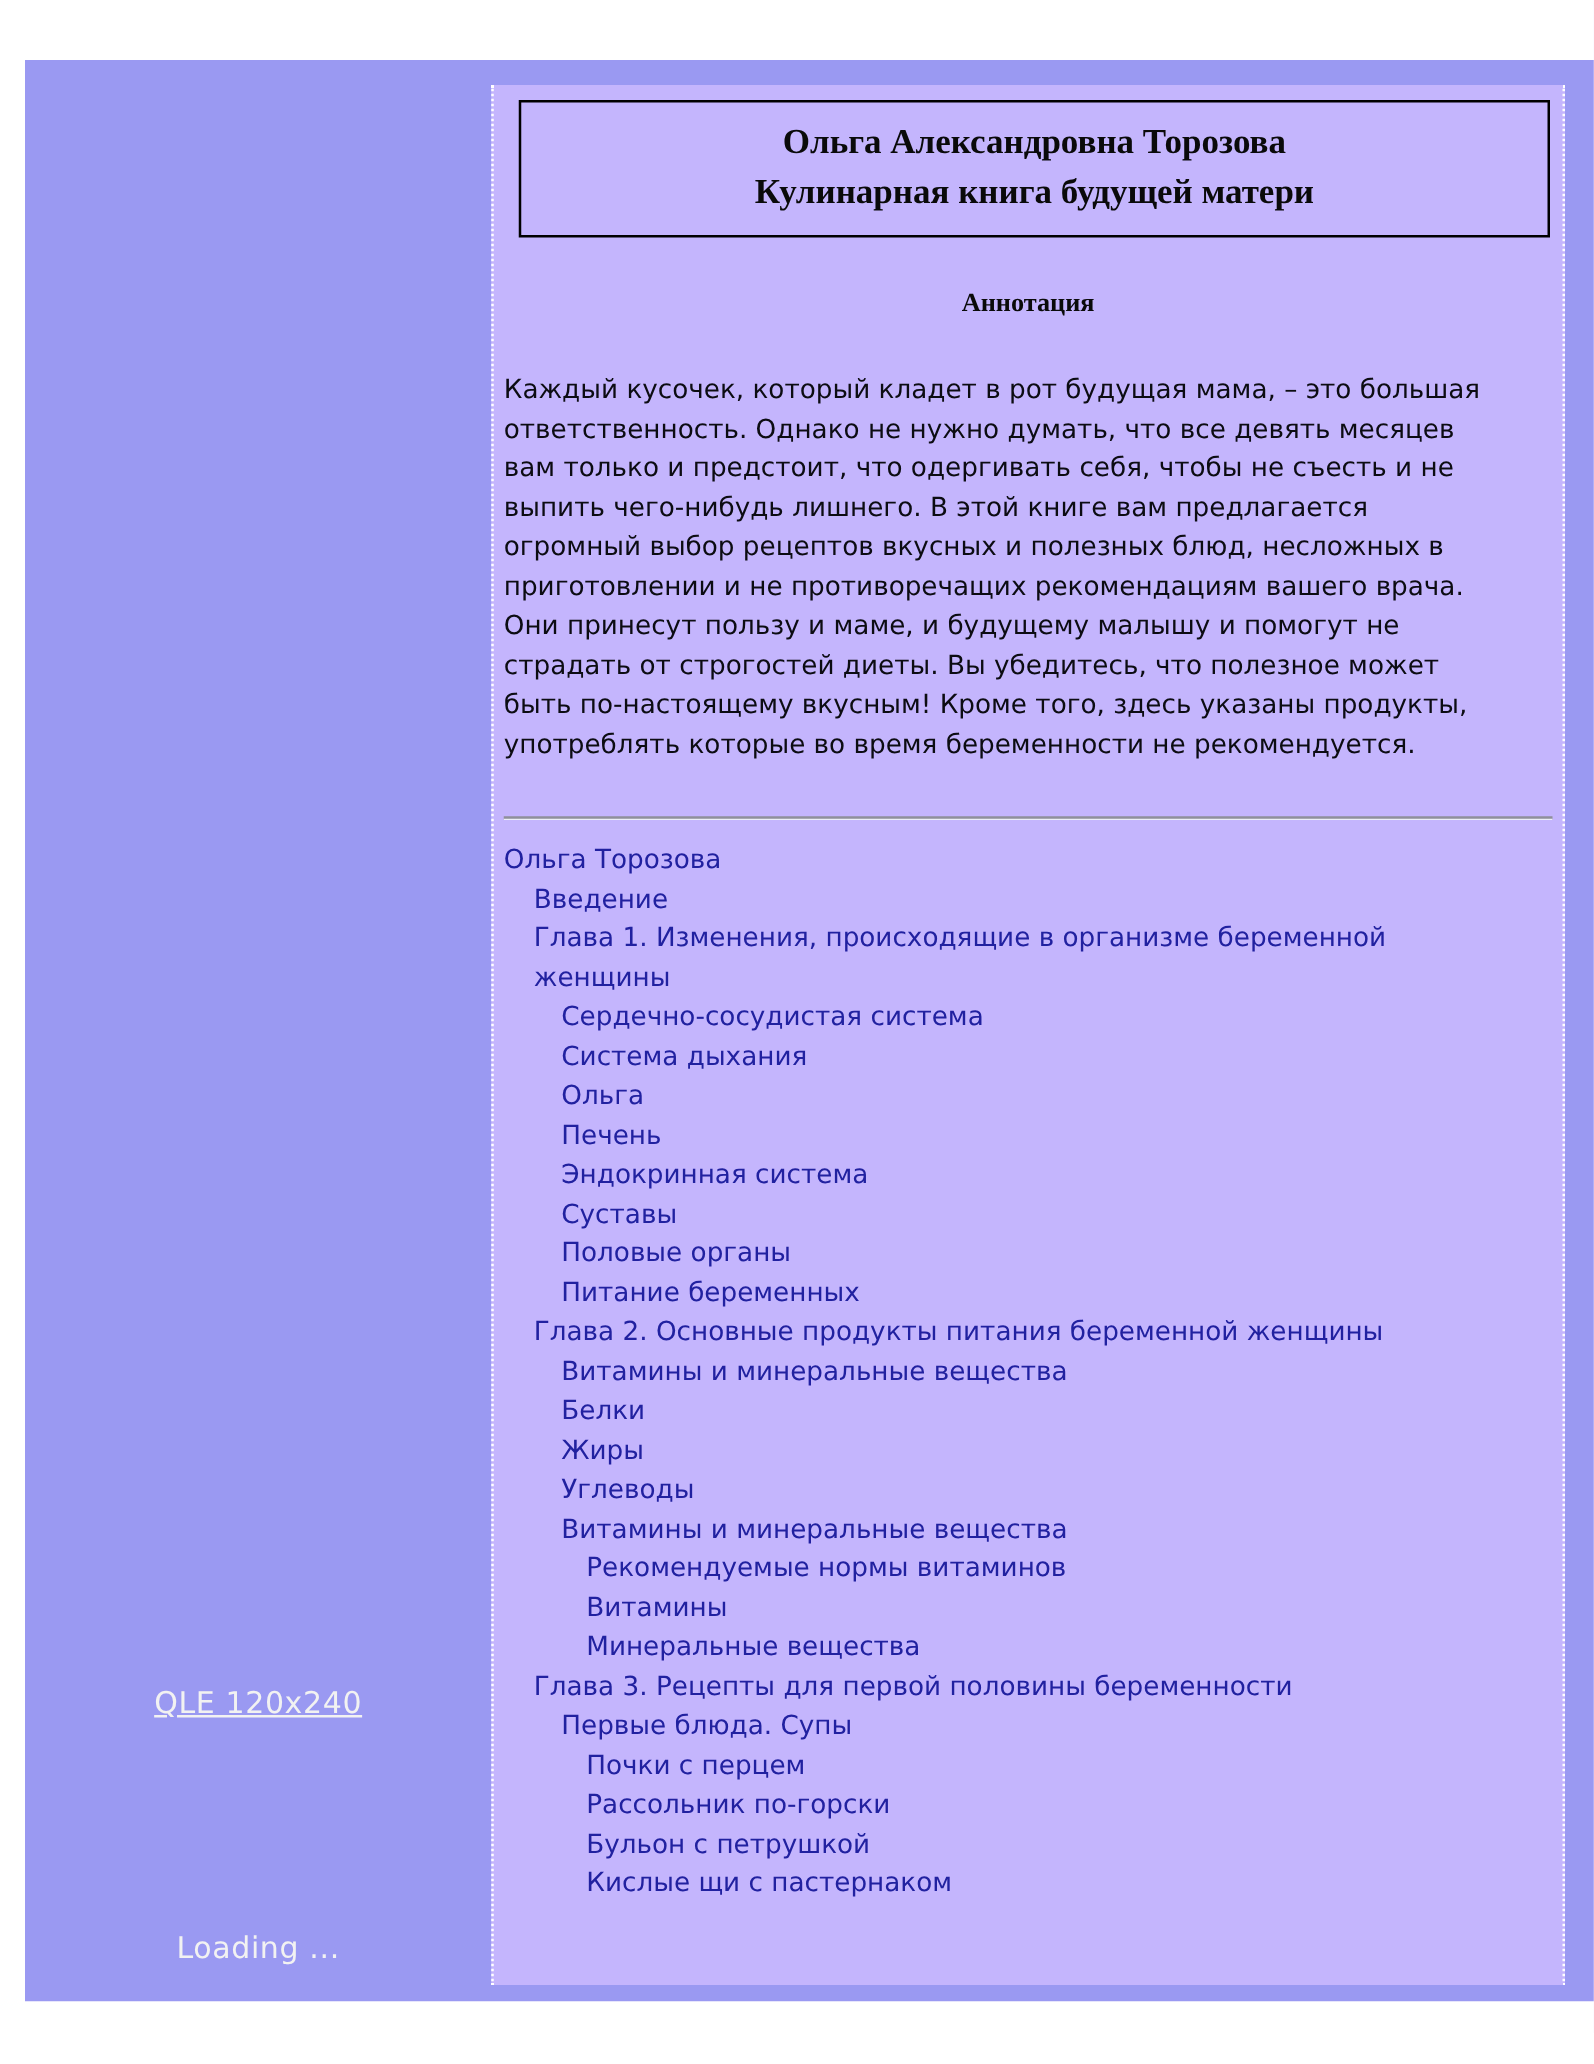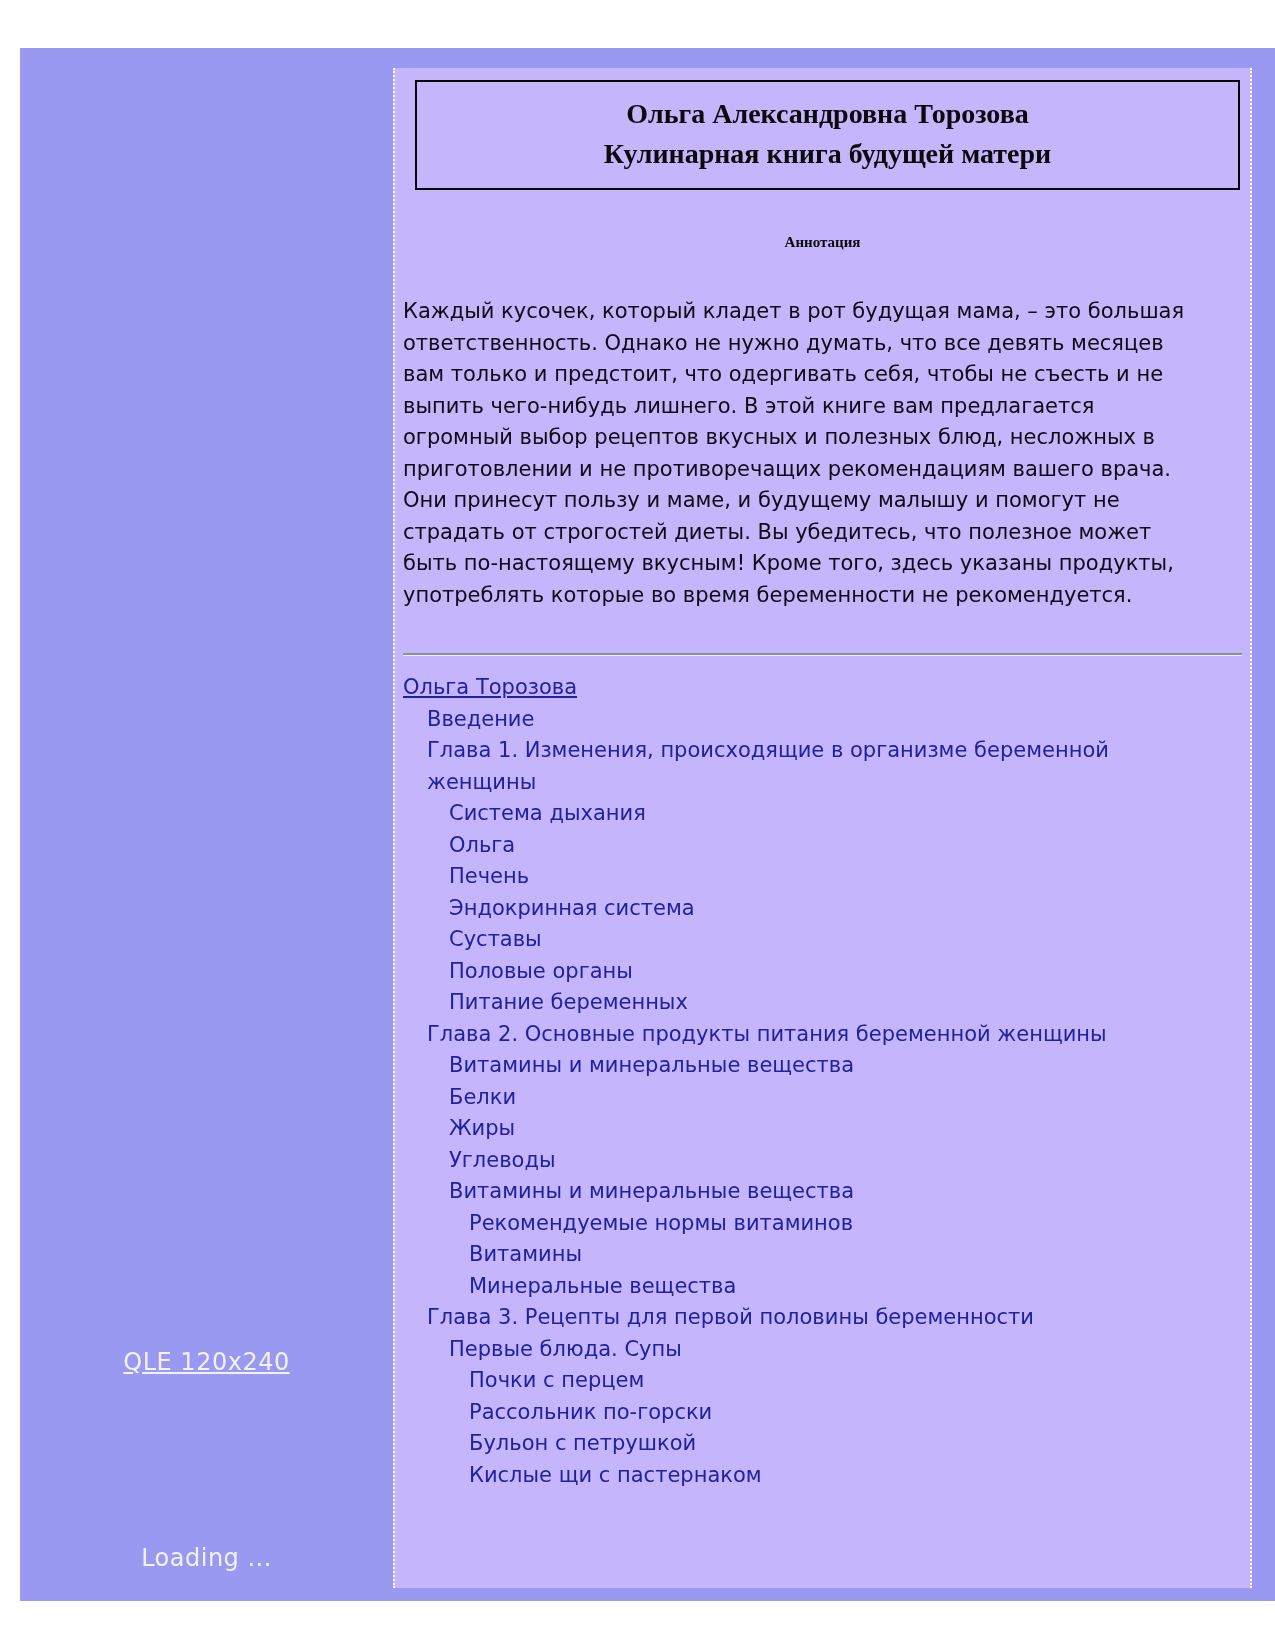--- a/index.html
+++ b/index.html
@@ -69,21 +69,21 @@
     font-size: 28px;
     line-height: 40px;
     color: #0a0a0a;
   }
 
   .annotation-heading {
     margin: 40px 0 0 0;
     text-align: center;
     font-family: "Liberation Serif", serif;
     font-weight: bold;
-    font-size: 15px;
+    font-size: 21px;
     line-height: 24px;
     color: #0a0a0a;
   }
 
   .annotation-text {
     margin: 42px 0 0 0;
     max-width: 790px;
     font-size: 21px;
     line-height: 31.5px;
     color: #0c0c12;
@@ -99,21 +99,21 @@
   .toc {
     margin-top: 16px;
     max-width: 770px;
     font-size: 21px;
     line-height: 31.5px;
   }
   .toc-item {
     color: #2121a0;
     cursor: pointer;
   }
-  .lvl0 { margin-left: 0; text-decoration: underline; }
+  .lvl0 { margin-left: 0; }
   .lvl1 { margin-left: 24px; }
   .lvl2 { margin-left: 46px; }
   .lvl3 { margin-left: 66px; }
 </style>
 </head>
 <body>
 
 <div class="panel">
 
   <div class="sidebar">
@@ -131,20 +131,21 @@
     <div class="annotation-heading">Аннотация</div>
 
     <div class="annotation-text">Каждый кусочек, который кладет в рот будущая мама, – это большая ответственность. Однако не нужно думать, что все девять месяцев вам только и предстоит, что одергивать себя, чтобы не съесть и не выпить чего-нибудь лишнего. В этой книге вам предлагается огромный выбор рецептов вкусных и полезных блюд, несложных в приготовлении и не противоречащих рекомендациям вашего врача. Они принесут пользу и маме, и будущему малышу и помогут не страдать от строгостей диеты. Вы убедитесь, что полезное может быть по-настоящему вкусным! Кроме того, здесь указаны продукты, употреблять которые во время беременности не рекомендуется.</div>
 
     <div class="divider"></div>
 
     <div class="toc">
       <div class="toc-item lvl0">Ольга Торозова</div>
       <div class="toc-item lvl1">Введение</div>
       <div class="toc-item lvl1">Глава 1. Изменения, происходящие в организме беременной женщины</div>
+      <div class="toc-item lvl2">Сердечно-сосудистая система</div>
       <div class="toc-item lvl2">Система дыхания</div>
       <div class="toc-item lvl2">Ольга</div>
       <div class="toc-item lvl2">Печень</div>
       <div class="toc-item lvl2">Эндокринная система</div>
       <div class="toc-item lvl2">Суставы</div>
       <div class="toc-item lvl2">Половые органы</div>
       <div class="toc-item lvl2">Питание беременных</div>
       <div class="toc-item lvl1">Глава 2. Основные продукты питания беременной женщины</div>
       <div class="toc-item lvl2">Витамины и минеральные вещества</div>
       <div class="toc-item lvl2">Белки</div>

